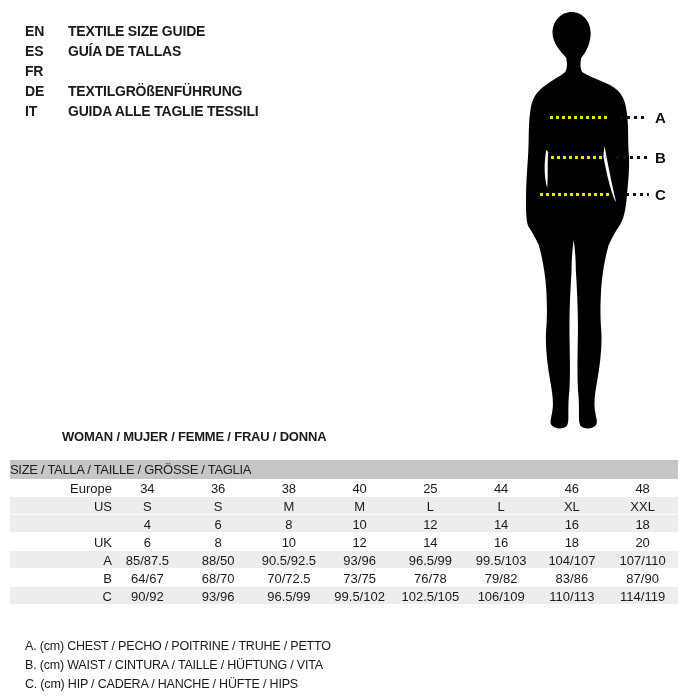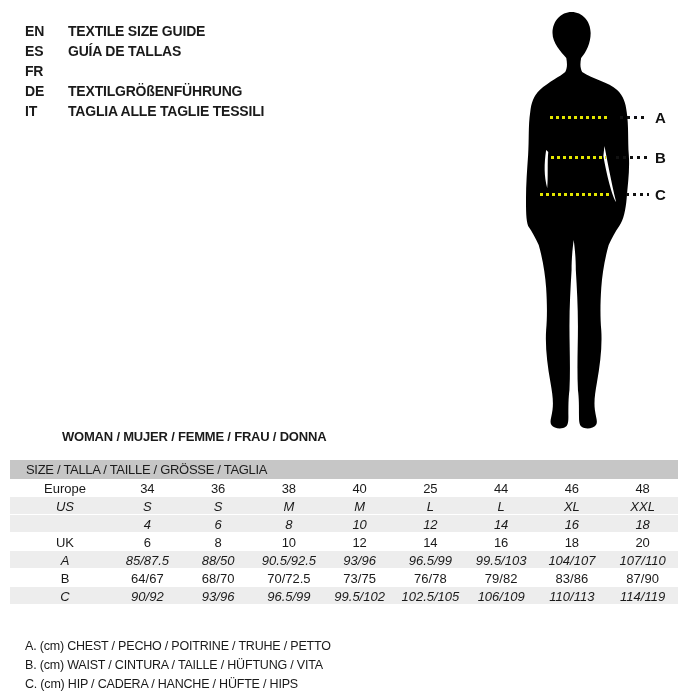--- a/index.html
+++ b/index.html
@@ -17,25 +17,25 @@
   .figure-wrap svg{display:block;width:106px;height:420px;}
   
   .mseg{position:absolute;height:3px;}
   .mseg.yellow{background:repeating-linear-gradient(90deg,var(--yellow) 0 3px,transparent 3px 6px);}
   .mseg.dark{background:repeating-linear-gradient(90deg,var(--dashdark) 0 3px,transparent 3px 7px);}
   .mlabel{position:absolute;font-weight:bold;font-size:15px;line-height:18px;color:#111;}
   
   .section-heading{position:absolute;left:42px;top:429px;font-weight:bold;font-size:13px;letter-spacing:-0.2px;white-space:nowrap;margin-left:20px;}
   
   .size-table{position:absolute;left:10px;top:460px;width:668px;font-size:13px;}
-  .thead{height:19px;display:flex;align-items:center;background:var(--hdrbg);padding-left:16px;box-sizing:border-box;letter-spacing:-0.3px;color:#1c1c1c;white-space:nowrap;}
+  .thead{height:19px;display:flex;align-items:center;background:var(--hdrbg);padding-left:0;box-sizing:border-box;letter-spacing:-0.3px;color:#1c1c1c;white-space:nowrap;}
   .trow{display:grid;grid-template-columns:102px repeat(8,1fr);height:18px;align-items:center;background:#fff;}
-  .trow.shaded{background:var(--rowbg);box-shadow:inset 0 -1px 0 #fff;font-style:italic;}
+  .trow.shaded{background:var(--rowbg);box-shadow:inset 0 -1px 0 #fff;}
   .cell{white-space:nowrap;overflow:visible;}
-  .cell.label{padding-left:8px;text-align:center;}
+  .cell.label{padding-left:8px;text-align:right;}
   .cell.val{text-align:center;}
   
   .legend{position:absolute;left:25px;top:637px;}
   .legend-line{height:19px;line-height:19px;font-weight:normal;font-size:12.5px;letter-spacing:-0.2px;white-space:nowrap;}
 </style>
 </head>
 <body>
 
 <div class="canvas" style="--yellow: #e3e600; --dashdark: #111111; --hdrbg: #c6c6c6; --rowbg: #ededed;">
 
@@ -50,21 +50,21 @@
       </div>
       <div class="lang-row">
         <div class="lang-code">FR</div>
       </div>
       <div class="lang-row">
         <div class="lang-code">DE</div>
         <div class="lang-label">TEXTILGRÖßENFÜHRUNG</div>
       </div>
       <div class="lang-row">
         <div class="lang-code">IT</div>
-        <div class="lang-label">TAGLIA ALLE TAGLIE TESSILI</div>
+        <div class="lang-label">GUIDA ALLE TAGLIE TESSILI</div>
       </div>
     </div>
 
   <div class="figure-wrap">
     <svg viewBox="0 0 100 420" preserveAspectRatio="none">
       <path fill="#000" d="
         M43,2
         C53,2 61,11 61,23
         C61,33 57,42 52,48
         C51,54 51,58 53,62

